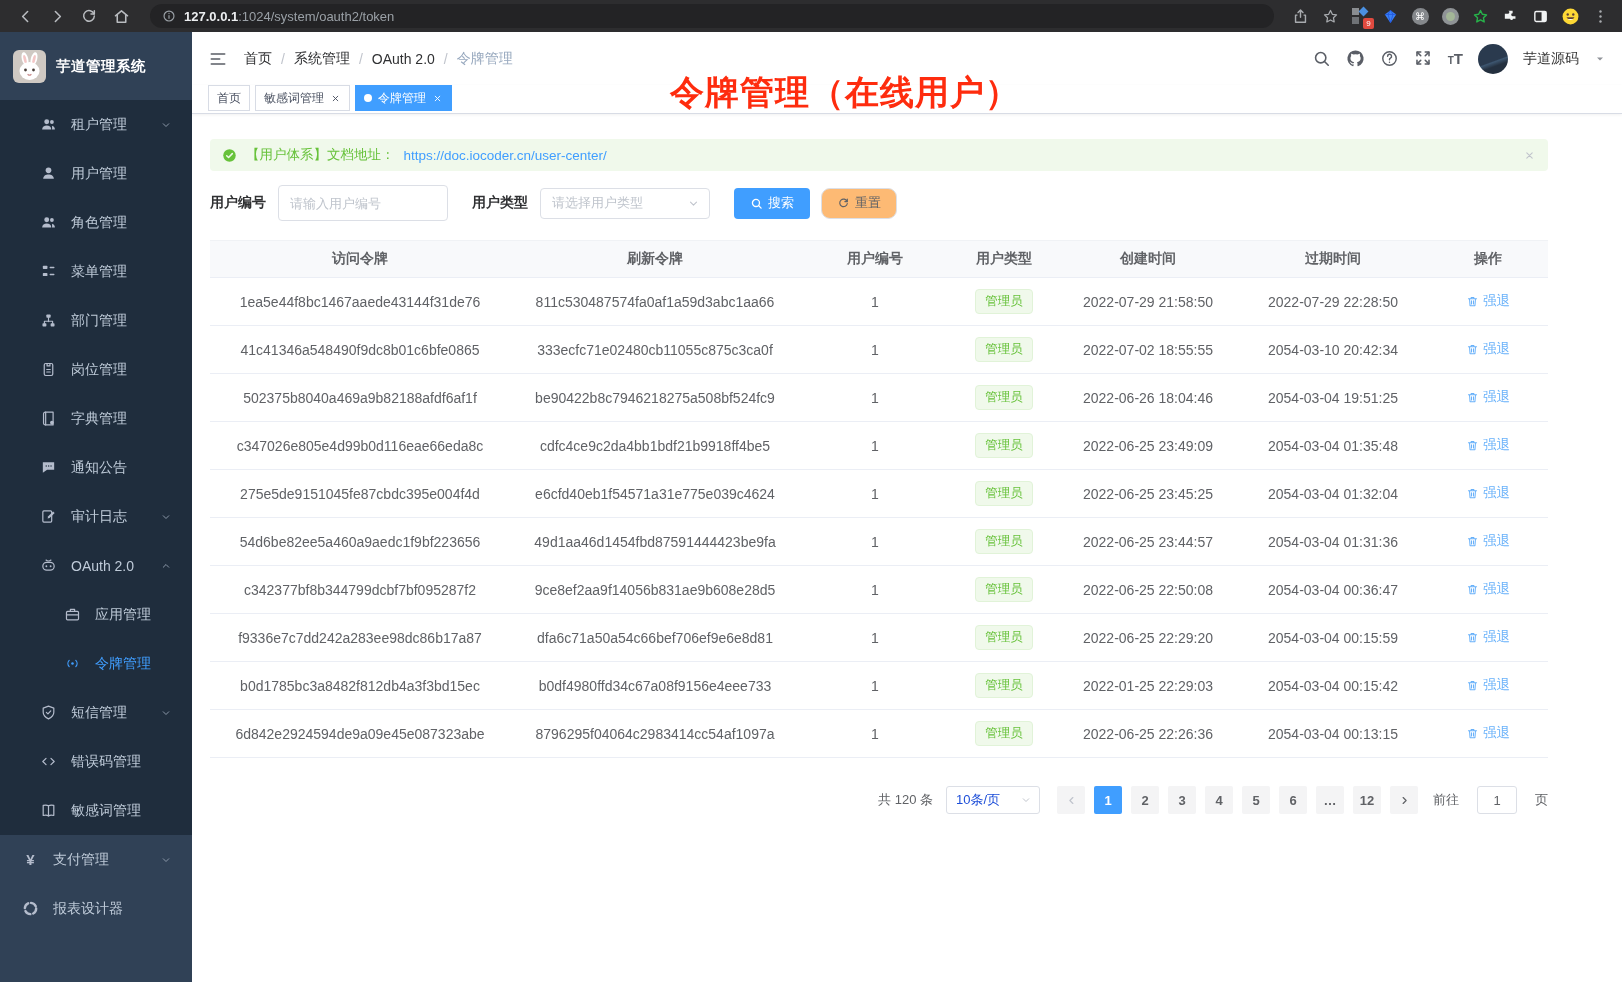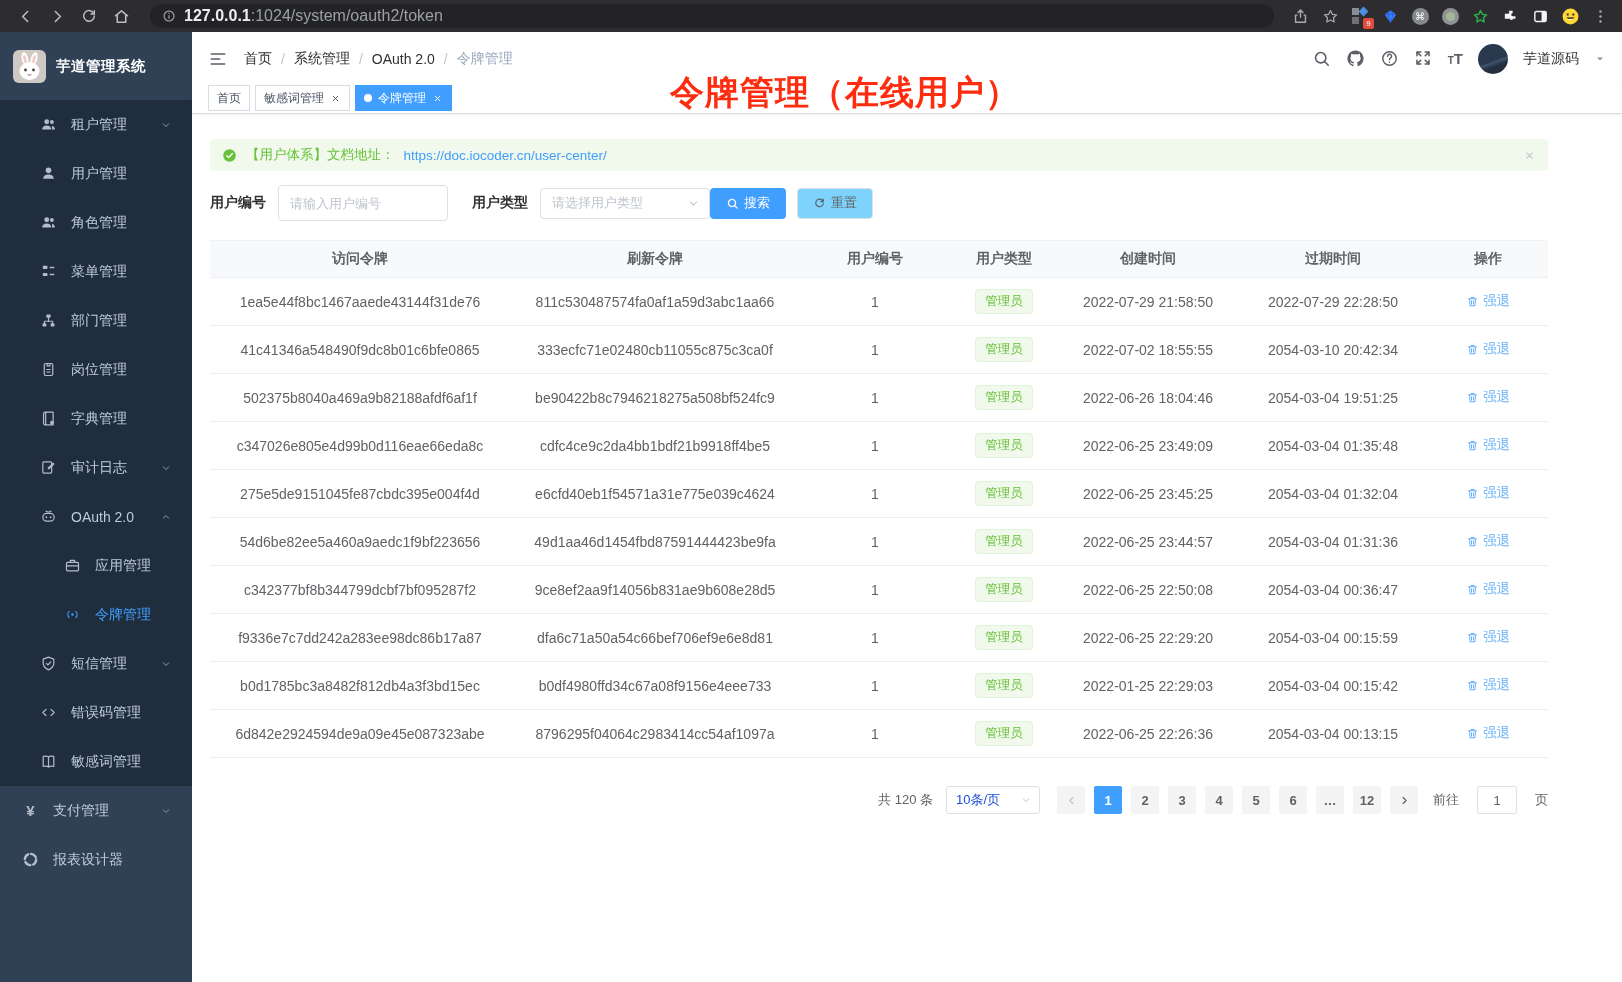--- a/index.html
+++ b/index.html
@@ -6,21 +6,21 @@
   html,body { width:1622px; height:982px; overflow:hidden; background:#fff;
     font-family:"Liberation Sans","DejaVu Sans",sans-serif; }
   .icn { display:block; }
 
   
   .browser-bar { height:32px; background:#2d2d2f; display:flex; align-items:center;
     padding:0 12px; gap:6px; color:#a8abaf; }
   .nav-btn { width:26px; height:26px; display:flex; align-items:center; justify-content:center;
     border-radius:50%; color:#b9bcc0; flex:none; cursor:pointer; }
   .omnibox { flex:1; height:24px; margin:0 10px; background:#232325; border-radius:12px;
-    display:flex; align-items:center; gap:8px; padding:0 12px; font-size:16px; color:#9aa0a6; }
+    display:flex; align-items:center; gap:8px; padding:0 12px; font-size:13px; color:#9aa0a6; }
   .url-host { color:#eceef0; font-weight:700; }
   .b-cluster { display:flex; align-items:center; gap:10px; }
   .b-item { width:20px; height:20px; display:flex; align-items:center; justify-content:center;
     position:relative; cursor:pointer; flex:none; }
   .circ { width:17px; height:17px; border-radius:50%; display:flex; align-items:center;
     justify-content:center; font-size:10px; color:#fff; }
   .ext-badge { position:absolute; right:-4px; bottom:-3px; background:#e04a3f; color:#fff;
     font-size:8px; min-width:11px; height:11px; border-radius:2px; display:flex;
     align-items:center; justify-content:center; padding:0 1px; }
   .ext-sq1 { position:absolute; left:2px; top:2px; width:7px; height:7px; background:#8a8d91; }
@@ -92,22 +92,22 @@
     padding:17px 11px; font-size:13px; color:#606266; outline:none;
     font-family:"Liberation Sans","DejaVu Sans",sans-serif; }
   .f-input::placeholder { color:#bfc4cc; }
   .f-select { width:170px; height:31px; border:1px solid #dcdfe6; border-radius:4px;
     display:flex; align-items:center; justify-content:space-between; padding:0 9px 0 11px;
     font-size:13px; color:#bfc4cc; cursor:pointer; }
   .f-select .chev { width:13px; height:13px; color:#c0c4cc; }
   .btn { height:31px; display:flex; align-items:center; gap:5px; padding:0 15px;
     border-radius:4px; font-size:13px; cursor:pointer; border:1px solid transparent; }
   .btn .bicn { width:13px; height:13px; }
-  .btn-primary { background:#409eff; color:#fff; margin-left:0; }
-  .btn-plain { background:#7dd3fc; border-color:#dcdfe6; color:#606266; margin-left:11px; }
+  .btn-primary { background:#409eff; color:#fff; margin-left:24px; }
+  .btn-plain { background:#fdba74; border-color:#dcdfe6; color:#606266; margin-left:11px;border-radius:9px; }
 
   table.grid { width:100%; border-collapse:collapse; margin-top:19px; font-size:14px;
     color:#606266; table-layout:fixed; }
   .grid thead th { height:37px; background:#f8f9fb; font-weight:700; color:#606266;
     border-top:1px solid #f0f2f5; border-bottom:1px solid #ebeef5; text-align:center;
     font-size:14px; }
   .grid td { height:48px; border-bottom:1px solid #ebeef5; text-align:center; }
   .el-tag { display:inline-block; padding:3px 9px; border-radius:4px; background:#f0f9eb;
     border:1px solid #e1f3d8; color:#67c23a; font-size:12.5px; line-height:1.3; }
   .force-logout { display:inline-flex; align-items:center; gap:4px; color:#68b1fa;
@@ -323,20 +323,31 @@
         </div>
         <div class="m-item lv2">
           <span class="m-icn">
             <svg class="icn" width="17" height="17" viewBox="0 0 24 24" fill="none" stroke="currentColor" stroke-width="1.7" stroke-linecap="round" stroke-linejoin="round">
               <path d="M7.5 3H18.5v18H7.5a2.5 2.5 0 0 1-2.5-2.5v-13A2.5 2.5 0 0 1 7.5 3z"></path>
               <path d="M8 3v18"></path>
               <circle cx="16.8" cy="17.8" r="2.6" fill="currentColor" stroke="none"></circle>
             </svg>
           </span>
           <span class="m-label">字典管理</span>
+        </div>
+        <div class="m-item lv2">
+          <span class="m-icn">
+            <svg class="icn" width="17" height="17" viewBox="0 0 24 24" fill="none" stroke="currentColor" stroke-width="1.7" stroke-linecap="round" stroke-linejoin="round">
+              <path d="M4 4.5h16v10.5H10l-6 4.5z" fill="currentColor" stroke="none"></path>
+              <circle cx="8.8" cy="9.8" r="1" fill="#1f2d3d" stroke="none"></circle>
+              <circle cx="12.2" cy="9.8" r="1" fill="#1f2d3d" stroke="none"></circle>
+              <circle cx="15.6" cy="9.8" r="1" fill="#1f2d3d" stroke="none"></circle>
+            </svg>
+          </span>
+          <span class="m-label">通知公告</span>
         </div>
         <div class="m-item lv2">
           <span class="m-icn">
             <svg class="icn" width="17" height="17" viewBox="0 0 24 24" fill="none" stroke="currentColor" stroke-width="1.7" stroke-linecap="round" stroke-linejoin="round">
               <rect x="4" y="4" width="12.5" height="16" rx="1.5"></rect>
               <path d="M13.5 14.2l7.2-7.2-2.2-2.2-7.2 7.2-.5 2.7z" fill="currentColor" stroke="none"></path>
             </svg>
           </span>
           <span class="m-label">审计日志</span>
           <span class="m-arrow">

